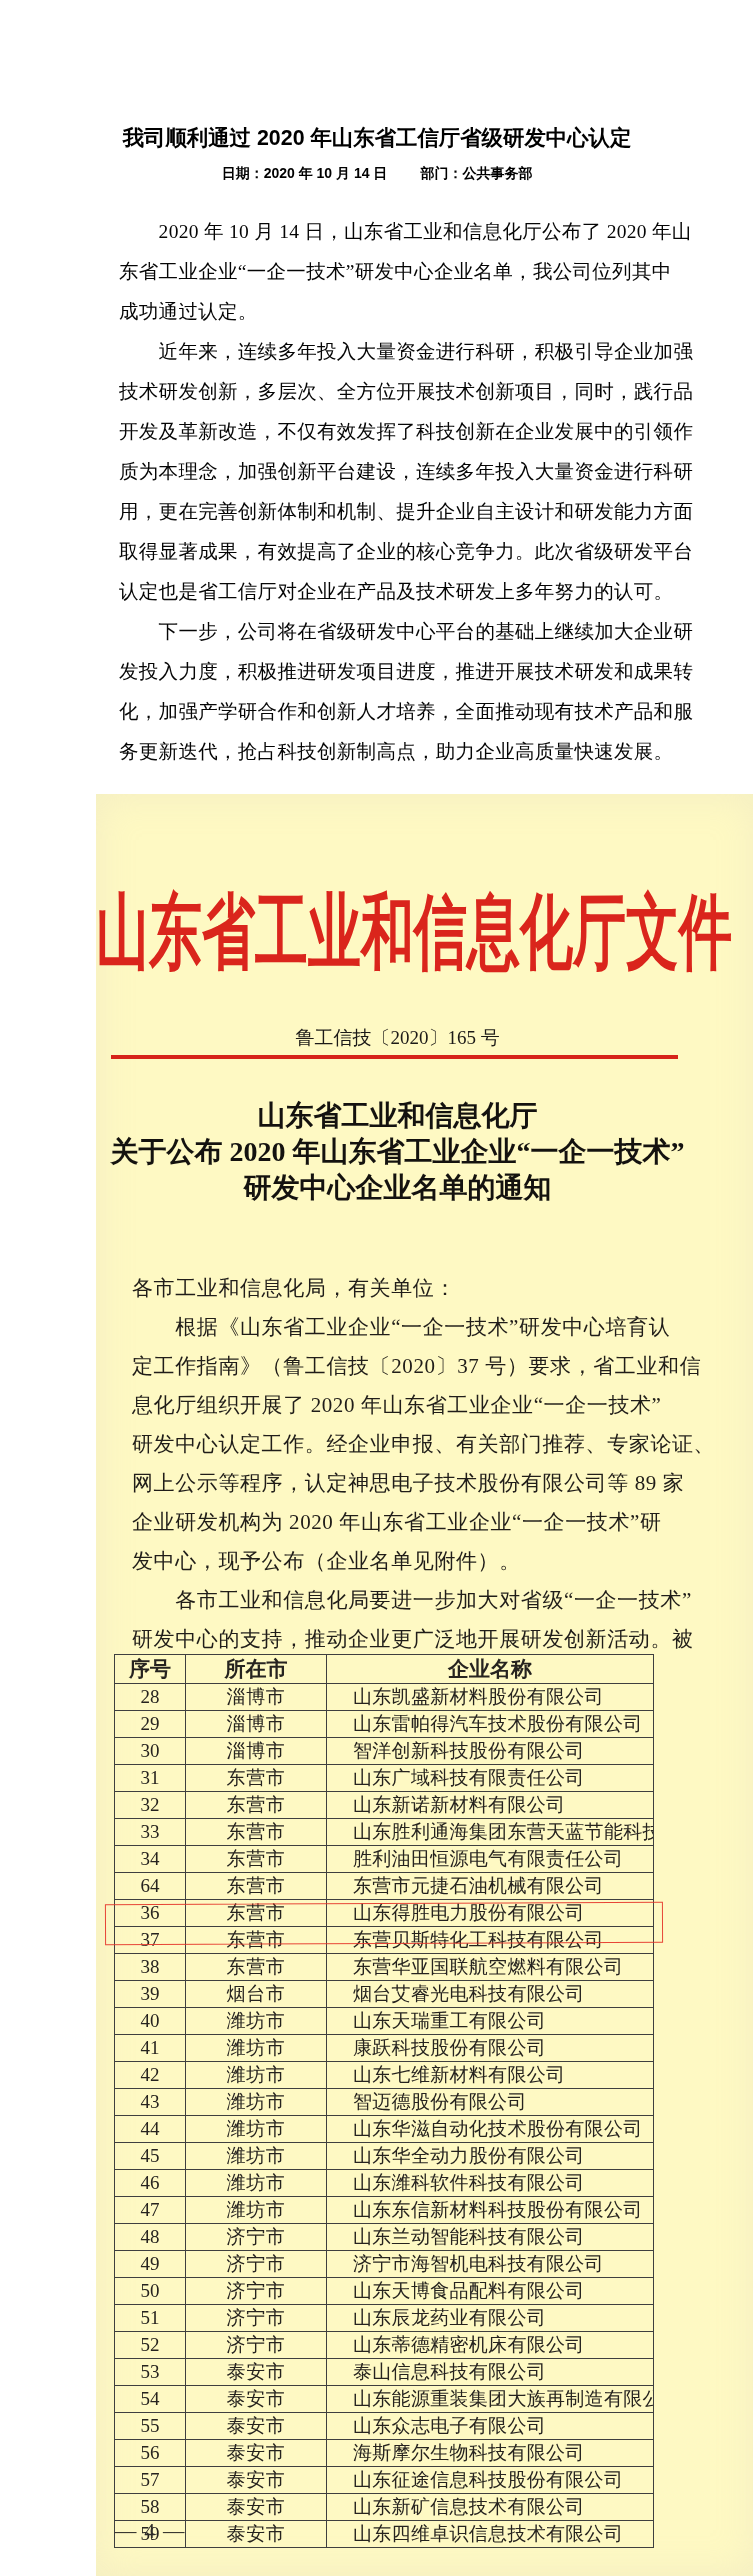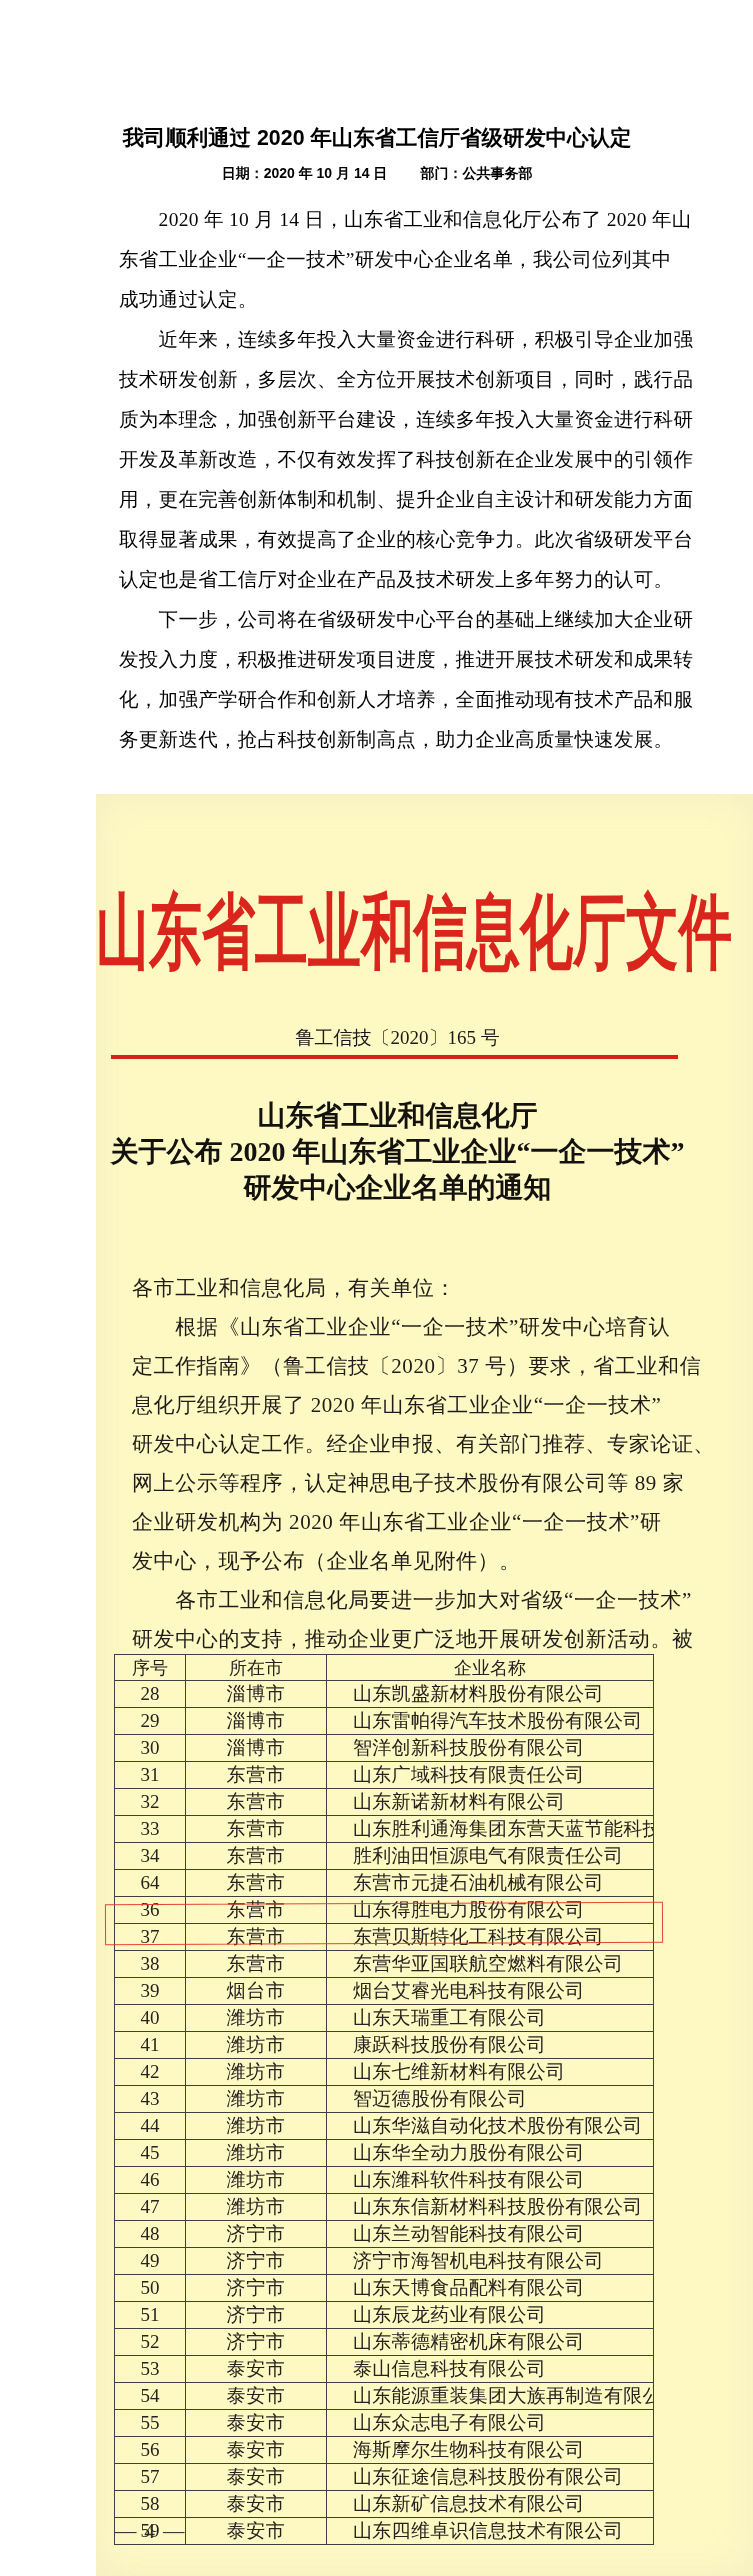--- a/index.html
+++ b/index.html
@@ -16,21 +16,21 @@
     font-weight:900; font-size:21.4px; line-height:28px; color:#000;
     top:124px;
   }
   .news-meta {
     position:absolute; left:0; top:165px; width:754px;
     display:flex; justify-content:center; gap:33px;
     font-family:"Liberation Sans","DejaVu Sans",sans-serif;
     font-weight:700; font-size:14px; color:#000;
   }
   .article-body {
-    position:absolute; left:119px; top:200px; width:553px;
+    position:absolute; left:119px; top:212px; width:553px;
   }
   .article-body div {
     height:40px; line-height:40px; font-size:19.5px; color:#050505;
     white-space:nowrap; letter-spacing:0.3px;
   }
   
   .scan {
     position:absolute; left:96px; top:794px; width:660px; height:1782px;
     background:#fef9c3;
     box-shadow:inset 0 0 38px rgba(210,205,195,0.25);
@@ -62,21 +62,21 @@
   }
   .companies-table {
     position:absolute; left:18px; top:860px;
     border-collapse:collapse; table-layout:fixed; width:539px;
     background:transparent;
   }
   .companies-table th, .companies-table td {
     border:0.6px solid #3f3f3f; font-weight:400; color:#26231f;
     font-size:19px; overflow:hidden; white-space:nowrap;
   }
-  .companies-table th { height:26px; font-size:18px; }
+  .companies-table th { height:26px; font-size:21px;font-weight:bold; }
   .companies-table td { height:26px; }
   .col-seq  { width:71px; }
   .col-city { width:141px; }
   .col-name { width:327px; }
   td.seq-cell  { text-align:center; }
   td.city-cell { text-align:center; letter-spacing:0.6px; }
   td.company-cell { text-align:left; padding-left:26px; letter-spacing:0.3px; }
   .highlight-box {
     position:absolute; left:9.4px; top:1109px; width:558px; height:41px;
     border:1.9px solid rgba(229,53,42,0.92); transform:rotate(-0.25deg);
@@ -96,22 +96,22 @@
   <span>日期：2020 年 10 月 14 日</span>
   <span>部门：公共事务部</span>
 </div>
 
 <div class="article-body">
     <div>　　2020 年 10 月 14 日，山东省工业和信息化厅公布了 2020 年山</div>
     <div>东省工业企业“一企一技术”研发中心企业名单，我公司位列其中</div>
     <div>成功通过认定。</div>
     <div>　　近年来，连续多年投入大量资金进行科研，积极引导企业加强</div>
     <div>技术研发创新，多层次、全方位开展技术创新项目，同时，践行品</div>
+    <div>开发及革新改造，不仅有效发挥了科技创新在企业发展中的引领作</div>
     <div>质为本理念，加强创新平台建设，连续多年投入大量资金进行科研</div>
-    <div>开发及革新改造，不仅有效发挥了科技创新在企业发展中的引领作</div>
     <div>用，更在完善创新体制和机制、提升企业自主设计和研发能力方面</div>
     <div>取得显著成果，有效提高了企业的核心竞争力。此次省级研发平台</div>
     <div>认定也是省工信厅对企业在产品及技术研发上多年努力的认可。</div>
     <div>　　下一步，公司将在省级研发中心平台的基础上继续加大企业研</div>
     <div>发投入力度，积极推进研发项目进度，推进开展技术研发和成果转</div>
     <div>化，加强产学研合作和创新人才培养，全面推动现有技术产品和服</div>
     <div>务更新迭代，抢占科技创新制高点，助力企业高质量快速发展。</div>
   </div>
 
 <div class="scan">

